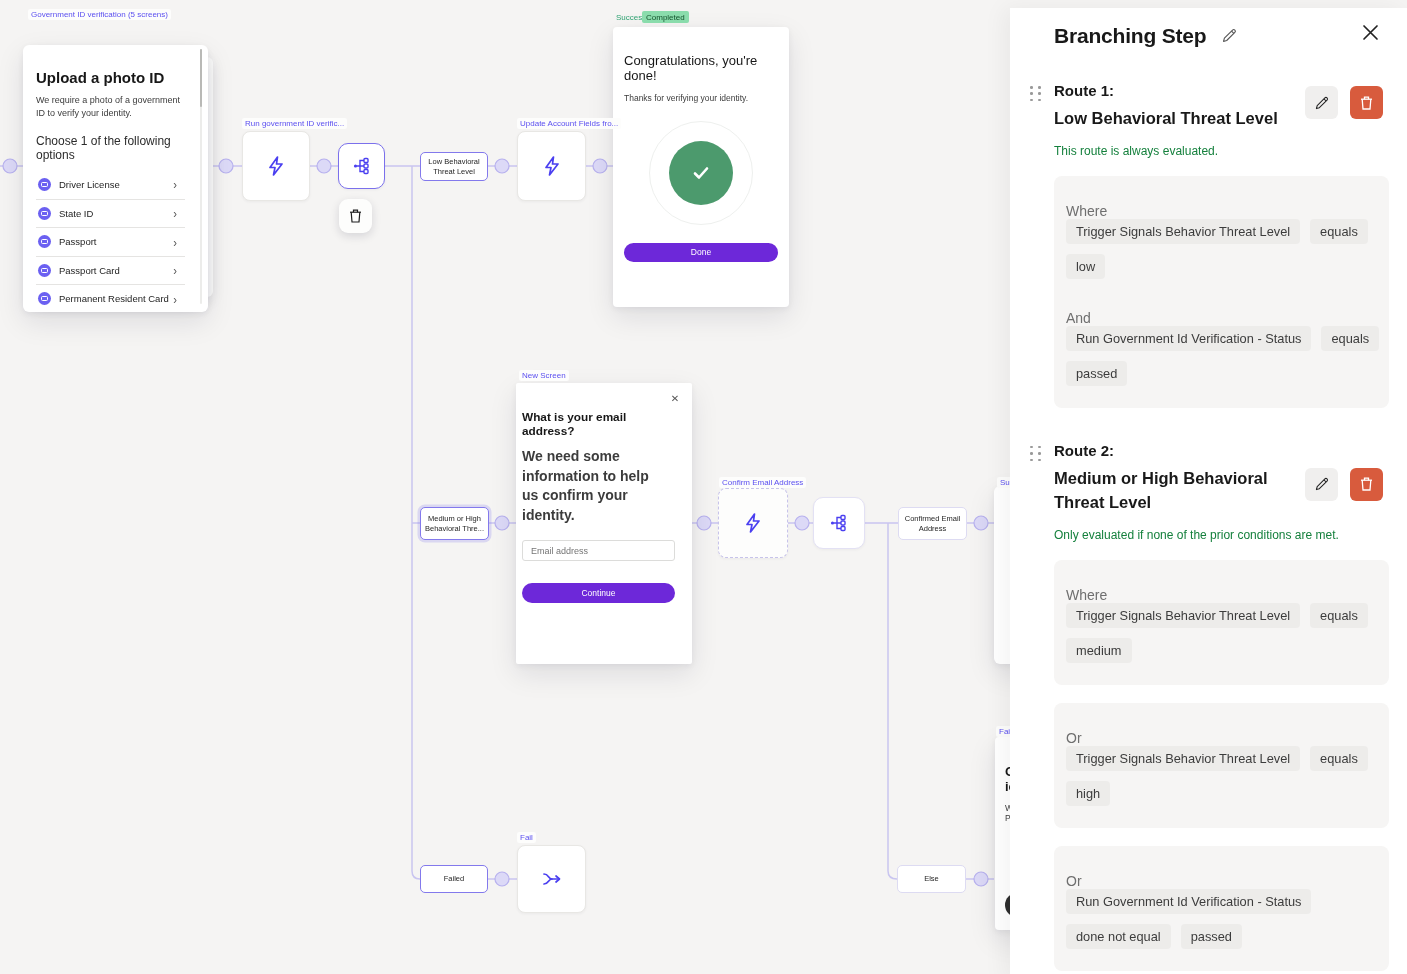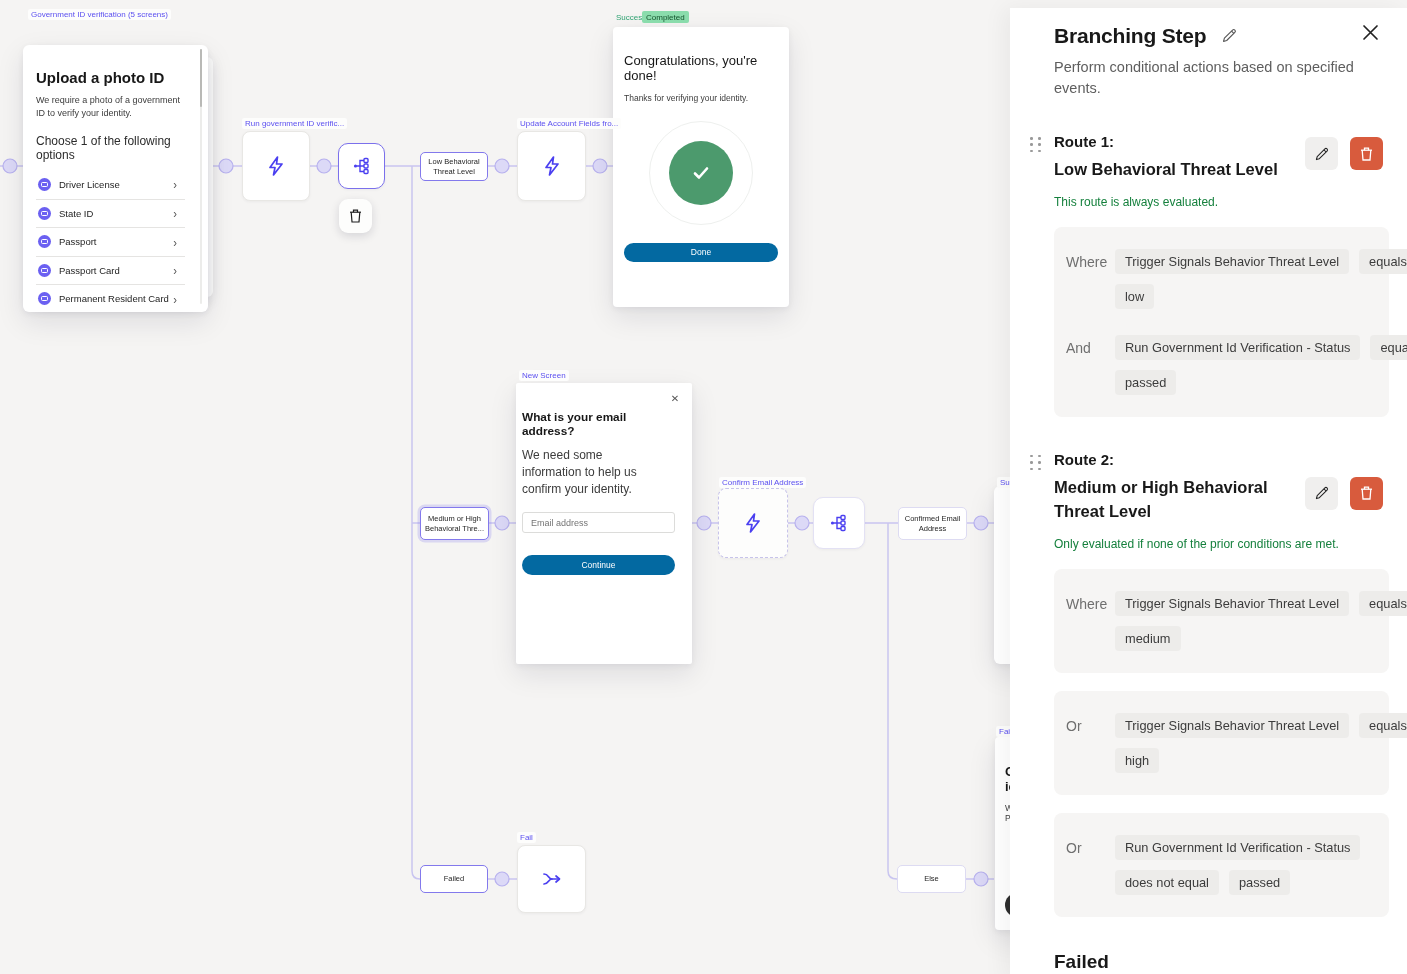--- a/index.html
+++ b/index.html
@@ -8,21 +8,21 @@
   
   #canvas { position:absolute; left:0; top:0; width:1010px; height:974px; background:#f5f4f3; overflow:hidden; }
   #wires { position:absolute; left:0; top:0; z-index:1; }
   .flow-label { position:absolute; z-index:4; font-size:8px; color:#5b4ff0; background:rgba(253,253,252,.95); padding:1px 3px; border-radius:2px; white-space:nowrap; }
   .node { position:absolute; z-index:2; background:#fff; border:1px solid #e8e7e4; border-radius:8px; display:flex; align-items:center; justify-content:center; box-shadow:0 1px 3px rgba(30,30,60,.05); }
   .node.selected { border:1.5px solid #7b70ec; }
   .node.dashed { border:1px dashed #c7c3ea; background:#fdfdfc; }
   .pill { position:absolute; z-index:2; background:#fff; border:1px solid #8379ec; border-radius:5px; display:flex; align-items:center; justify-content:center; text-align:center; font-size:7.5px; line-height:1.3; color:#1f1f1f; padding:2px 3px; }
   .pill.light { border:1px solid #dddbf2; }
   .card { position:absolute; z-index:3; background:#fff; border-radius:4px; box-shadow:0 10px 28px rgba(20,20,50,.10), 0 2px 6px rgba(20,20,50,.06); }
-  .dark-btn { background:#0369a1; color:#fff; border:none; border-radius:10px; font-size:8.5px; width:100%; height:19px; display:flex; align-items:center; justify-content:center; font-family:"Liberation Sans",sans-serif; cursor:pointer; }
+  .dark-btn { background:#6d28d9; color:#fff; border:none; border-radius:10px; font-size:8.5px; width:100%; height:19px; display:flex; align-items:center; justify-content:center; font-family:"Liberation Sans",sans-serif; cursor:pointer; }
 
   
   .opt-row { display:flex; align-items:center; height:28.5px; border-top:1px solid #e5e4e2; padding:0 8px 0 2px; }
   .opt-ic { width:13px; height:13px; border-radius:50%; background:#6b60f1; margin-right:8px; flex:0 0 auto; display:flex; align-items:center; justify-content:center; }
   .opt-ic i { display:block; width:7px; height:5px; border:1px solid #fff; border-radius:1.5px; }
   .opt-label { font-size:9.5px; color:#1d1d1d; flex:1; }
   .opt-chev { font-size:11px; color:#555; transform:scaleY(1.2); }
 
   
   #panel { position:absolute; left:1010px; top:8px; width:397px; height:974px; background:#fff; z-index:10; box-shadow:-6px 0 22px rgba(0,0,0,.05); padding:16px 28px 20px 44px; overflow:hidden; }
@@ -32,21 +32,21 @@
   .route-name { font-size:15px; font-weight:bold; color:#191919; }
   .route-sub { font-size:16.5px; font-weight:bold; color:#191919; margin-top:8px; width:250px; line-height:1.45; }
   .route-note { font-size:12px; color:#15803d; margin-top:13px; }
   .drag { position:absolute; left:-24px; top:4px; width:12px; height:16px; display:grid; grid-template-columns:1fr 1fr; gap:3px 4px; cursor:grab; }
   .drag i { width:2.5px; height:2.5px; border-radius:50%; background:#9a9a9a; }
   .hd-btns { position:absolute; right:-4px; top:4px; display:flex; gap:12px; }
   .sq-btn { width:33px; height:33px; border-radius:6px; border:none; display:flex; align-items:center; justify-content:center; cursor:pointer; }
   .sq-btn.edit { background:#f0efee; }
   .sq-btn.del { background:#d85b3d; }
   .cond-box { background:#f6f5f4; border-radius:8px; margin-top:18px; padding:22px 14px 22px 12px; width:335px; }
-  .cond-row { display:flex; }
+  .cond-row { display:flex;flex-direction:column; }
   .cond-row + .cond-row { margin-top:26px; }
   .conn { width:49px; flex:0 0 auto; font-size:14px; color:#6f6f6f; padding-top:5px; }
   .chip-lines { flex:1; }
   .chip-line { display:flex; gap:10px; }
   .chip-line + .chip-line { margin-top:10px; }
   .chip { background:#edecea; border-radius:4px; padding:5px 10px; font-size:12.8px; color:#3c3c3c; white-space:nowrap; cursor:pointer; }
   .failed-title { font-size:19px; font-weight:bold; color:#191919; margin-top:34px; }
   .close-x { position:absolute; right:26px; top:15px; width:22px; height:22px; background:none; border:none; cursor:pointer; }
 </style>
 </head>
@@ -203,21 +203,21 @@
 
   <div class="pill" style="left:420px; top:507px; width:69px; height:33px; box-shadow:0 0 0 2.5px rgba(125,115,238,.22);">
     <span>Medium or High Behavioral Thre...</span>
   </div>
 
   <span class="flow-label" style="left:519px; top:370px;">New Screen</span>
   <div class="card" style="left:516px; top:383px; width:176px; height:281px; border-radius:2px;">
     <button class="close-x" style="right:10px; top:8px; font-size:10px; color:#555; position:absolute; width:14px; height:14px;">✕</button>
     <div style="padding:27px 11px 0 6px;">
       <div style="font-size:11.8px; font-weight:bold; color:#171717;">What is your email address?</div>
-      <div style="font-size:12px; color:#3c3c3c; line-height:1.4; margin-top:9px; width:135px;">We need some information to help us confirm your identity.</div>
+      <div style="font-size:14px; color:#3c3c3c; line-height:1.4; margin-top:9px; width:135px;font-weight:bold;">We need some information to help us confirm your identity.</div>
       <input style="margin-top: 15px; width: 153px; height: 21px; border: 1px solid rgb(220, 220, 218); border-radius: 3px; font-size: 9px; padding: 0px 8px; color: rgb(51, 51, 51); font-family: &quot;Liberation Sans&quot;, sans-serif;" placeholder="Email address">
       <button class="dark-btn" style="margin-top:22px; height:20px; width:153px;">Continue</button>
     </div>
   </div>
 
   <span class="flow-label" style="left:719px; top:477px;">Confirm Email Address</span>
   <div class="node dashed" style="left:718px; top:488px; width:70px; height:70px;">
     <svg width="24" height="24" viewBox="0 0 24 24">
         <path d="M13.5 3 L6 13.5 H11 L9.5 21 L18 10 H12.5 Z" fill="none" stroke="#4a3ff0" stroke-width="1.7" stroke-linejoin="round"></path>
       </svg>
@@ -281,21 +281,20 @@
 
   <div>
     <h1 class="p-title">Branching Step</h1>
     <svg width="17" height="17" viewBox="0 0 20 20" style="margin-left:10px; vertical-align:-1px; cursor:pointer;">
       <g fill="none" stroke="#555" stroke-width="1.3" stroke-linejoin="round">
           <path d="M3 17 l1-3.8 L13.6 3.6 a1.9 1.9 0 0 1 2.7 2.7 L6.7 15.9 L3 17z"></path>
           <path d="M12.4 4.8 l2.7 2.7"></path>
         </g>
     </svg>
   </div>
-  <p class="p-desc">Perform conditional actions based on specified events.</p>
 
   <div class="route-head">
     <span class="drag">
         <i></i>
         <i></i>
         <i></i>
         <i></i>
         <i></i>
         <i></i>
       </span>
@@ -412,21 +411,21 @@
     </div>
   </div>
   <div class="cond-box">
     <div class="cond-row">
       <span class="conn">Or</span>
       <div class="chip-lines">
         <div class="chip-line">
             <span class="chip">Run Government Id Verification - Status</span>
           </div>
         <div class="chip-line">
-          <span class="chip">does not equal</span>
+          <span class="chip">done not equal</span>
           <span class="chip">passed</span>
         </div>
       </div>
     </div>
   </div>
 
   <div class="failed-title">Failed</div>
 
 </div>
 

